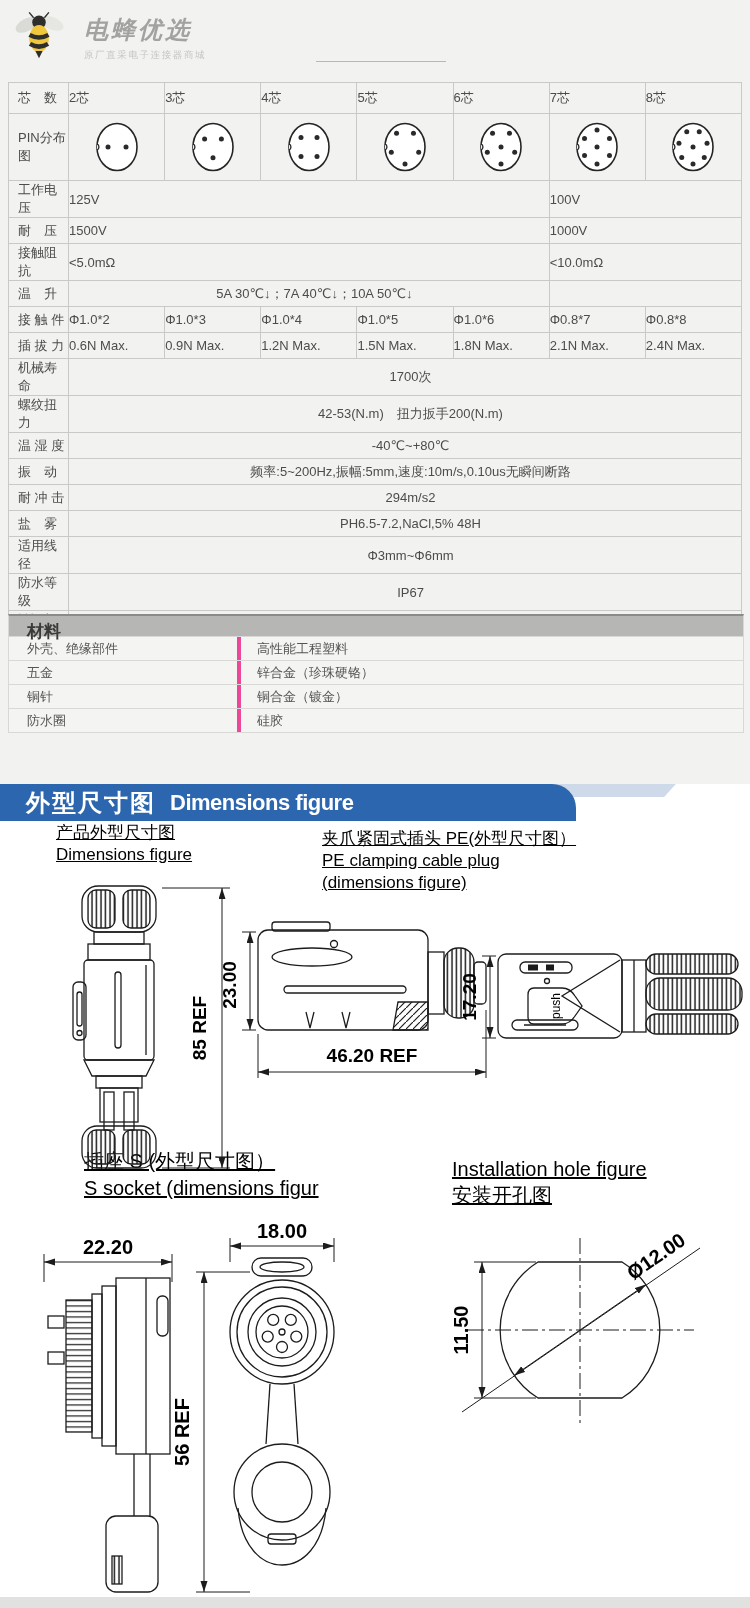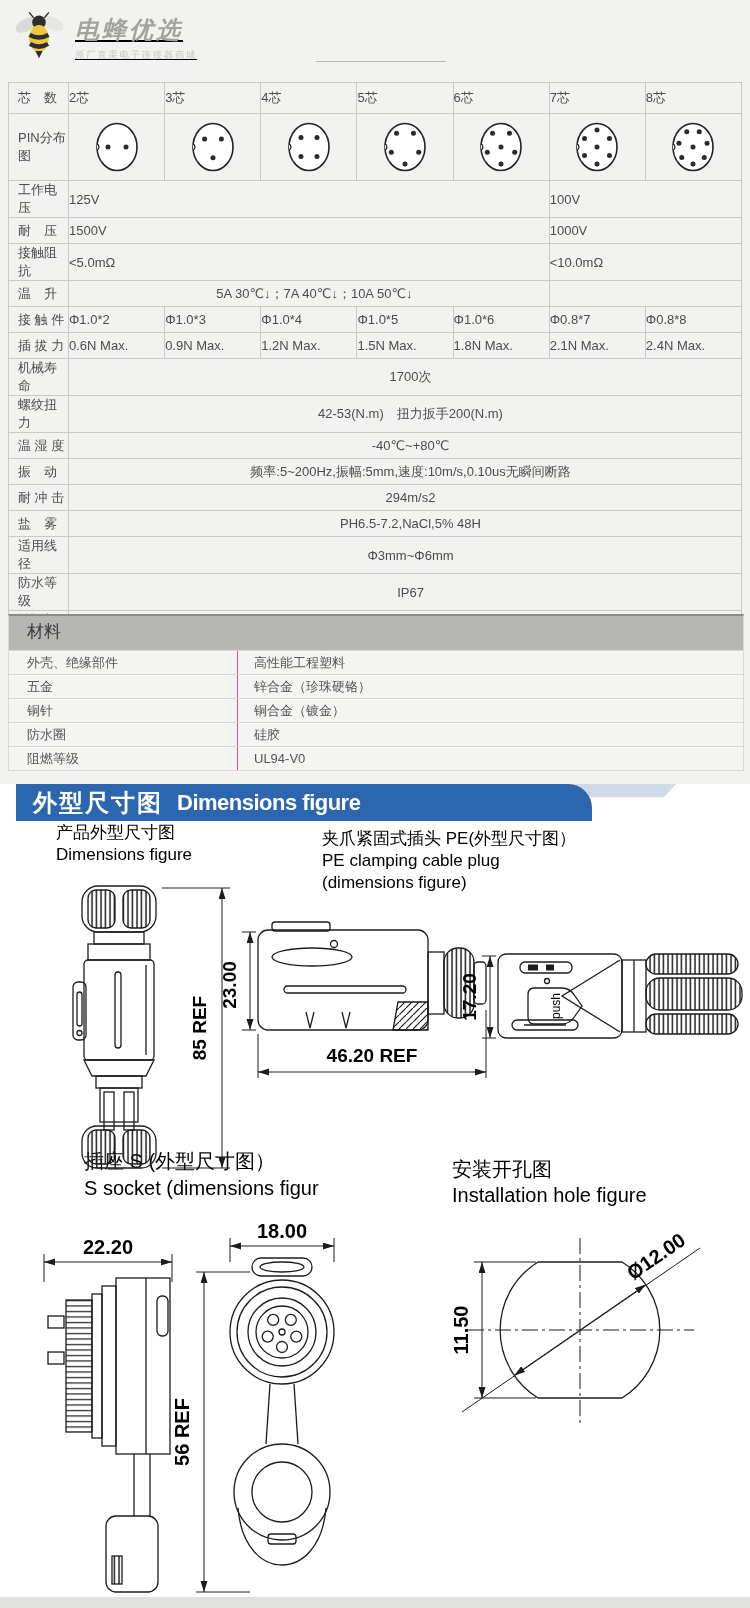--- a/index.html
+++ b/index.html
@@ -2,21 +2,21 @@
 <html><head>
 <meta charset="utf-8">
 <style>
   html,body{margin:0;padding:0;background:#fff;}
   .page{position:relative;width:750px;height:1608px;background:#ffffff;
         font-family:"Liberation Sans","DejaVu Sans",sans-serif;overflow:hidden;}
   .top-bg{position:absolute;left:0;top:0;width:750px;height:784px;background:#f2f2f0;}
 
   
   .logo{position:absolute;left:12px;top:6px;display:flex;align-items:flex-start;}
-  .brand-txt{margin-left:9px;margin-top:8px;text-decoration:underline;}
+  .brand-txt{margin-left:18px;margin-top:8px;}
   .brand-name{font-size:24px;font-weight:bold;color:#a2a2a0;letter-spacing:3px;font-style:italic;}
   .brand-sub{font-size:9.5px;color:#c6c6c4;letter-spacing:1.6px;margin-top:3px;}
   .page-title{position:absolute;left:0;top:16px;width:100%;text-align:center;
               font-size:31px;color:#a9a9a7;letter-spacing:4px;font-weight:400;}
   .title-underline{position:absolute;left:316px;top:61px;width:130px;height:1px;background:#b8b8b6;}
 
   
   table.spec{position:absolute;left:8px;top:82px;width:734px;border-collapse:collapse;
              table-layout:fixed;font-size:13px;color:#4c4c4c;}
   table.spec td{border:1px solid #c9c9c7;padding:0 0 0 6px;vertical-align:middle;}
@@ -24,37 +24,37 @@
   table.spec tr.hdr{height:31px;padding-left:11px;}
   table.spec tr.pins{height:67px;}
   td.lbl{padding-left:9px !important;}
   td.ctr{padding:0 !important;}
   td.lft{text-align:center;padding-left:11px !important;}
   .pin-d svg{display:block;margin:0 auto;}
 
   
   .materials{position:absolute;left:8px;top:614px;width:734px;border:1px solid #d8d8d6;
              border-top:2px solid #8b8b89;background:#f4f4f2;}
-  .mat-header{height:34px;line-height:32px;background:#b6b6b4;color:#3a3a3a;
-              font-size:17px;font-weight:normal;padding-left:18px;}
+  .mat-header{height:20px;line-height:32px;background:#b6b6b4;color:#3a3a3a;
+              font-size:17px;font-weight:bold;padding-left:18px;}
   .mat-row{display:flex;height:23px;line-height:23px;border-top:1px solid #d8d8d6;font-size:13px;color:#555;}
-  .mat-label{width:210px;padding-left:18px;border-right:1px solid #ec4899;}
+  .mat-label{width:210px;padding-left:18px;border-right:4px solid #ec4899;}
   .mat-value{padding-left:16px;}
 
   
   .banner-wing{position:absolute;left:520px;top:784px;width:150px;height:13px;background:#a5bcd8;
                transform:skewX(-42deg);opacity:.55;}
-  .banner{position:absolute;left:16px;top:784px;width:576px;height:37px;background:#2c66ae;
-          border-radius:0 24px 0 0;display:flex;align-items:center;padding-left:17px;
+  .banner{position:absolute;left:0;top:784px;width:576px;height:37px;background:#2c66ae;
+          border-radius:0 24px 0 0;display:flex;align-items:center;padding-left:26px;
           box-sizing:border-box;color:#fff;}
   .banner-zh{font-size:24px;font-weight:bold;letter-spacing:2px;}
   .banner-en{font-size:22px;font-weight:bold;margin-left:14px;letter-spacing:-0.5px;}
 
   
-  .fig-label{position:absolute;color:#000;}
+  .fig-label{position:absolute;color:#000;text-decoration:underline;}
   .fl1{left:56px;top:822px;font-size:17px;line-height:22px;}
   .fl2{left:322px;top:828px;font-size:17px;line-height:22px;}
   .fl4{left:84px;top:1148px;font-size:20px;line-height:27px;}
   .fl5{left:452px;top:1156px;font-size:20px;line-height:26px;}
 
   .art{position:absolute;left:0;top:818px;}
   .dimtxt{fill:#000;stroke:none;font-weight:bold;font-size:19px;font-family:"Liberation Sans",sans-serif;}
   .dimtxt2{fill:#000;stroke:none;font-weight:bold;font-size:20px;font-family:"Liberation Sans",sans-serif;}
   .pushtxt{fill:#000;stroke:none;font-size:12px;font-family:"Liberation Sans",sans-serif;}
   .footer-strip{position:absolute;left:0;top:1597px;width:750px;height:11px;background:#e1e1df;}
@@ -261,24 +261,20 @@
       <div class="mat-value">锌合金（珍珠硬铬）</div>
     </div>
     <div class="mat-row">
       <div class="mat-label">铜针</div>
       <div class="mat-value">铜合金（镀金）</div>
     </div>
     <div class="mat-row">
       <div class="mat-label">防水圈</div>
       <div class="mat-value">硅胶</div>
     </div>
-    <div class="mat-row">
-      <div class="mat-label">阻燃等级</div>
-      <div class="mat-value">UL94-V0</div>
-    </div>
   </div>
 
   <div class="banner-wing"></div>
   <div class="banner">
     <span class="banner-zh">外型尺寸图</span>
     <span class="banner-en">Dimensions figure</span>
   </div>
 
   <div class="fig-label fl1">
     <div>产品外型尺寸图</div>
@@ -287,22 +283,22 @@
   <div class="fig-label fl2">
     <div>夹爪紧固式插头 PE(外型尺寸图）</div>
     <div>PE clamping cable plug</div>
     <div>(dimensions figure)</div>
   </div>
   <div class="fig-label fl4">
     <div>插座 S (外型尺寸图）</div>
     <div>S socket (dimensions figur</div>
   </div>
   <div class="fig-label fl5">
+    <div>Installation hole figure</div>
     <div>安装开孔图</div>
-    <div>Installation hole figure</div>
   </div>
 
   <svg class="art" width="750" height="779" viewBox="0 818 750 779">
     <defs>
       <pattern id="kv" width="4.5" height="8" patternUnits="userSpaceOnUse">
         <line x1="2" y1="0" x2="2" y2="8" stroke="#1c1c1c" stroke-width="1.5"></line>
       </pattern>
       <pattern id="kh" width="9" height="5.5" patternUnits="userSpaceOnUse">
         <line x1="0" y1="2.5" x2="9" y2="2.5" stroke="#1c1c1c" stroke-width="1.2"></line>
       </pattern>

